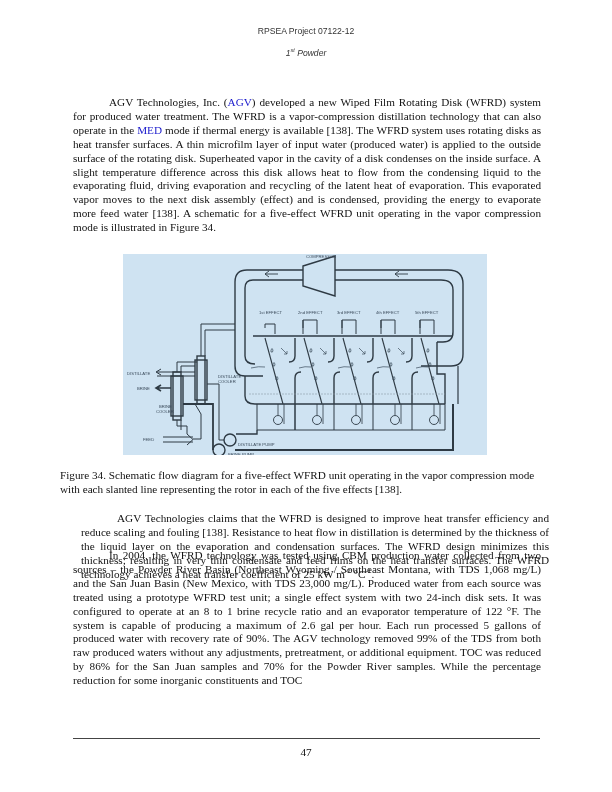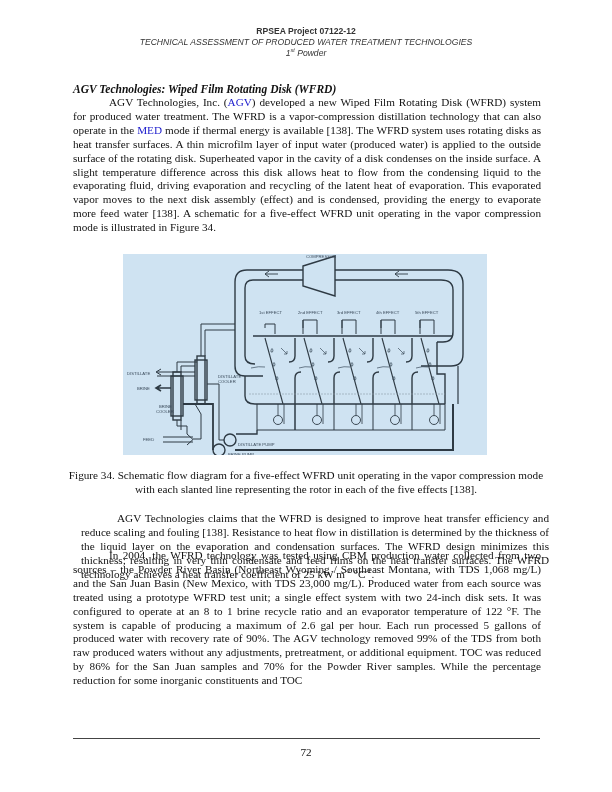--- a/index.html
+++ b/index.html
@@ -1,47 +1,45 @@
 <!DOCTYPE html>
 <html><head>
 <meta charset="utf-8">
 <style>
   html, body { margin: 0; padding: 0; background: #ffffff; }
   body { width: 612px; height: 792px; position: relative; overflow: hidden; }
   .page { position: absolute; left: 0; top: 0; width: 612px; height: 792px; background: #fff; }
   .hdr { position: absolute; left: 0; width: 612px; text-align: center; font-family: "Liberation Sans", sans-serif; color: #333; }
-  .hdr1 { top: 26px; font-size: 8.6px; font-weight: bold; }
+  .hdr1 { top: 26px; font-size: 8.6px; }
   .hdr2 { top: 37px; font-size: 8.6px; font-style: italic; }
   .hdr3 { top: 48px; font-size: 8.6px; font-style: italic; }
   .hdr3 sup { font-size: 5.5px; }
   .body-text { position: absolute; left: 73px; width: 468px; font-family: "Liberation Serif", serif; font-size: 11.2px; line-height: 13.9px; color: #111; text-align: justify; }
   .heading { position: absolute; left: 73px; top: 83px; font-family: "Liberation Serif", serif; font-weight: bold; font-style: italic; font-size: 11.5px; color: #111; }
   .para p { margin: 0; text-indent: 36px; }
   .para1 { top: 96px; }
   .para2 { top: 512px; margin-left: 8px; }
   .para3 { top: 549px; }
   a.link { color: #1a1acc; }
   .figure { position: absolute; left: 123px; top: 254px; width: 364px; height: 201px; background: #cfe3f2; }
   .figure svg { position: absolute; left: 0; top: 0; }
-  .caption { position: absolute; left: 60px; width: 492px; top: 469px; font-family: "Liberation Serif", serif; font-size: 11.2px; line-height: 13.8px; text-align: center; color: #111; }
+  .caption { position: absolute; left: 60px; width: 492px; top: 469px; font-family: "Liberation Serif", serif; font-size: 11.2px; line-height: 13.8px; color: #111; }
   .rule { position: absolute; left: 73px; width: 467px; top: 738px; height: 0; border-top: 1.2px solid #444; }
   .page-num { position: absolute; left: 0; width: 612px; top: 746px; text-align: center; font-family: "Liberation Serif", serif; font-size: 11.2px; color: #111; }
   sup { font-size: 7px; line-height: 0; }
   .fl { font-family: "Liberation Sans", sans-serif; font-size: 4.2px; fill: #3a4a5a; }
 </style>
 </head>
 <body>
 
 <div class="page">
 
   <div class="hdr hdr1">RPSEA Project 07122-12</div>
-  <div class="hdr hdr2">TECHNICAL ASSESSMENT OF PRODUCED WATER TREATMENT TECHNOLOGIES</div>
   <div class="hdr hdr3"><span>1</span><sup>st</sup><span> Powder</span></div>
 
-  <div class="heading">AGV Technologies: Wiped Film Rotating Disk (WFRD)</div>
 
   <div class="body-text para para1">
     <p><span>AGV Technologies, Inc. (</span><a class="link">AGV</a><span>) developed a new Wiped Film Rotating Disk (WFRD) system for produced water treatment. The WFRD is a vapor-compression distillation technology that can also operate in the </span><a class="link">MED</a><span> mode if thermal energy is available [138]. The WFRD system uses rotating disks as heat transfer surfaces. A thin microfilm layer of input water (produced water) is applied to the outside surface of the rotating disk. Superheated vapor in the cavity of a disk condenses on the inside surface. A slight temperature difference across this disk allows heat to flow from the condensing liquid to the evaporating fluid, driving evaporation and recycling of the latent heat of evaporation. This evaporated vapor moves to the next disk assembly (effect) and is condensed, providing the energy to evaporate more feed water [138]. A schematic for a five-effect WFRD unit operating in the vapor compression mode is illustrated in Figure 34.</span></p>
   </div>
 
   <div class="figure">
     <svg width="364" height="201" viewBox="0 0 364 201">
       <g fill="none" stroke="#2e3a44" stroke-width="1.4">
 
         <path d="M112 70 L112 28 Q112 16 124 16 L180 16"></path>
@@ -157,14 +155,14 @@
 
   <div class="body-text para para2">
     <p><span>AGV Technologies claims that the WFRD is designed to improve heat transfer efficiency and reduce scaling and fouling [138]. Resistance to heat flow in distillation is determined by the thickness of the liquid layer on the evaporation and condensation surfaces. The WFRD design minimizes this thickness; resulting in very thin condensate and feed films on the heat transfer surfaces. The WFRD technology achieves a heat transfer coefficient of 25 kW m</span><sup>-2</sup><span> °C</span><sup>-1</sup><span>.</span></p>
   </div>
 
   <div class="body-text para para3">
     <p>In 2004, the WFRD technology was tested using CBM production water collected from two sources – the Powder River Basin (Northeast Wyoming / Southeast Montana, with TDS 1,068 mg/L) and the San Juan Basin (New Mexico, with TDS 23,000 mg/L). Produced water from each source was treated using a prototype WFRD test unit; a single effect system with two 24-inch disk sets. It was configured to operate at an 8 to 1 brine recycle ratio and an evaporator temperature of 122 °F. The system is capable of producing a maximum of 2.6 gal per hour. Each run processed 5 gallons of produced water with recovery rate of 90%. The AGV technology removed 99% of the TDS from both raw produced waters without any adjustments, pretreatment, or additional equipment. TOC was reduced by 86% for the San Juan samples and 70% for the Powder River samples. While the percentage reduction for some inorganic constituents and TOC</p>
   </div>
 
   <div class="rule"></div>
-  <div class="page-num">72</div>
+  <div class="page-num">47</div>
 </div>
 
 </body></html>

